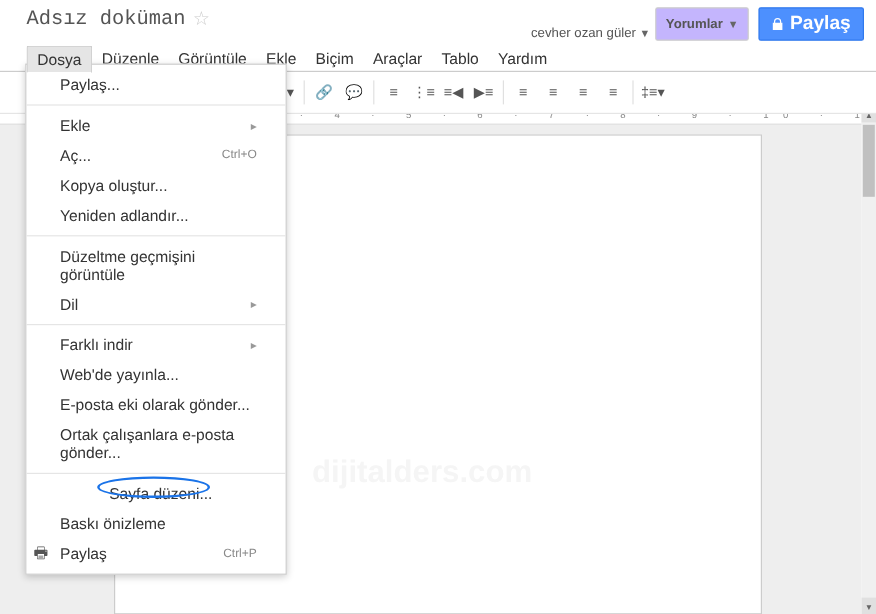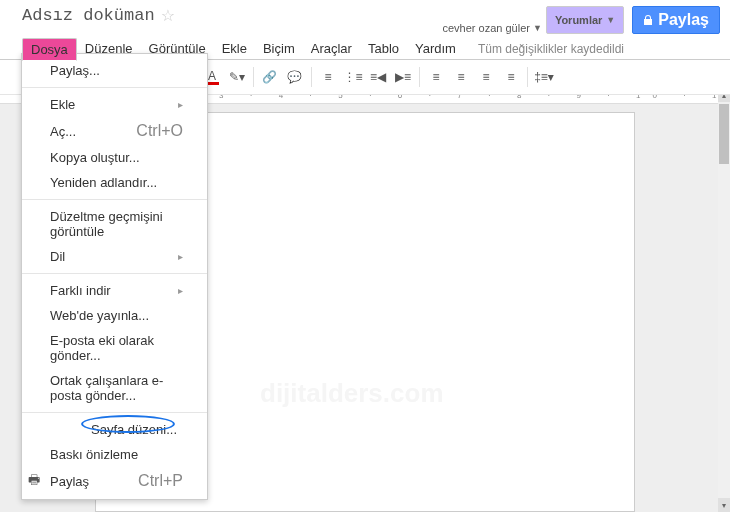--- a/index.html
+++ b/index.html
@@ -9,40 +9,40 @@
   .doc-title { font-size: 17px; color: #555; font-weight: normal; font-family: Liberation Mono, monospace; }
   .star { color: #ccc; font-size: 16px; cursor: pointer; }
   .right-header { display: flex; align-items: center; gap: 8px; }
   .user-info { font-size: 11px; color: #555; display: flex; align-items: center; gap: 3px; }
   .caret { font-size: 9px; color: #666; }
   .comments-btn { background: #c4b5fd; border: 1px solid #ccc; border-radius: 2px; padding: 4px 8px; font-size: 11px; font-weight: bold; color: #555; display: flex; align-items: center; gap: 4px; cursor: pointer; }
   .share-btn { background: #4d90fe; border: 1px solid #3079ed; border-radius: 2px; padding: 4px 10px; font-size: 16px; font-weight: bold; color: #fff; display: flex; align-items: center; gap: 5px; cursor: pointer; }
   .lock-icon { width: 10px; height: 10px; }
   .menubar { display: flex; align-items: center; padding: 2px 0 0 22px; gap: 0; border-bottom: 1px solid #ccc; height: 24px; }
   .menu-item { padding: 3px 8px; font-size: 13px; color: #333; cursor: pointer; }
-  .menu-item.open { border: 1px solid #ccc; border-bottom: 1px solid #fff; background: #ec4899; position: relative; z-index: 12; border-radius: 2px 2px 0 0; margin-bottom: -1px; }
+  .menu-item.open { border: 1px solid #ccc; border-bottom: 1px solid #fff; background: #e5e5e5; position: relative; z-index: 12; border-radius: 2px 2px 0 0; margin-bottom: -1px; }
   .save-status { margin-left: 14px; font-size: 12px; color: #888; }
   .toolbar { display: flex; align-items: center; padding: 4px 4px 4px 22px; border-bottom: 1px solid #e5e5e5; height: 35px; gap: 1px; background: #fff; position: relative; z-index: 1; }
   .tbtn { width: 24px; height: 24px; display: flex; align-items: center; justify-content: center; color: #555; cursor: pointer; font-size: 12px; }
   .tsep { width: 1px; height: 20px; background: #e0e0e0; margin: 0 3px; }
   .font-size-box { width: 36px; height: 22px; border: 1px solid #ccc; display: flex; align-items: center; font-size: 11px; padding: 0 4px; justify-content: space-between; }
   .text-color { display: flex; flex-direction: column; align-items: center; line-height: 1; }
   .red-underline { width: 14px; height: 3px; background: #d00; }
   .editor-area { position: absolute; top: 88px; left: 0; right: 12px; bottom: 0; background: #eee; display: flex; flex-direction: column; }
   .ruler { height: 16px; background: #fff; border-bottom: 1px solid #ddd; font-size: 8px; color: #888; display: flex; align-items: center; padding-left: 100px; letter-spacing: 12px; white-space: nowrap; overflow: hidden; }
   .page { background: #fff; width: 540px; margin: 8px 0 0 95px; height: 400px; border: 1px solid #ccc; }
   .watermark { position: absolute; left: 260px; top: 290px; color: #f5f5f5; font-size: 26px; font-weight: bold; pointer-events: none; }
   .vscroll { position: absolute; right: 0; top: 88px; bottom: 0; width: 12px; background: #f0f0f0; }
   .vscroll .up, .vscroll .down { height: 14px; background: #e0e0e0; display: flex; align-items: center; justify-content: center; font-size: 8px; color: #666; }
   .vscroll .down { position: absolute; bottom: 0; width: 100%; }
   .vscroll .thumb { position: absolute; top: 16px; width: 10px; left: 1px; height: 60px; background: #c0c0c0; }
-  .dropdown { position: absolute; left: 21px; top: 53px; width: 187px; background: #fff; border: 1px solid #ccc; box-shadow: 0 2px 6px rgba(0,0,0,0.2); z-index: 10; padding: 4px 0; }
+  .dropdown { position: absolute; left: 21px; top: 53px; width: 218px; background: #fff; border: 1px solid #ccc; box-shadow: 0 2px 6px rgba(0,0,0,0.2); z-index: 10; padding: 4px 0; }
   .dd-item { padding: 5px 24px 5px 28px; font-size: 13px; color: #333; cursor: pointer; display: flex; justify-content: space-between; align-items: center; position: relative; }
   .dd-sep { height: 1px; background: #e5e5e5; margin: 4px 0; }
-  .dd-shortcut { font-size: 16px; color: #888; }
+  .dd-shortcut { font-size: 10px; color: #888; }
   .dd-arrow { font-size: 10px; color: #999; }
   .dd-icon { position: absolute; left: 6px; font-size: 13px; color: #555; }
   .highlight-oval { position: absolute; border: 2px solid #1a73e8; border-radius: 50%; width: 94px; height: 18px; left: 18px; top: -2px; pointer-events: none; }
   .dd-item.hl-host { position: relative; margin-left: 41px; }
 </style>
 </head>
 <body>
 
 <div class="header">
   <div class="title-area">
@@ -73,21 +73,20 @@
 
 <div class="menubar">
   <div class="menu-item open">Dosya</div>
   <div class="menu-item">Düzenle</div>
   <div class="menu-item">Görüntüle</div>
   <div class="menu-item">Ekle</div>
   <div class="menu-item">Biçim</div>
   <div class="menu-item">Araçlar</div>
   <div class="menu-item">Tablo</div>
   <div class="menu-item">Yardım</div>
-  <div class="save-status">Tüm değişiklikler kaydedildi</div>
 </div>
 
 <div class="toolbar">
   <div class="tbtn">↶</div>
   <div class="tbtn">↷</div>
   <div class="tsep"></div>
   <div class="font-size-box">
     <span>11</span>
     <span class="caret">▾</span>
   </div>

